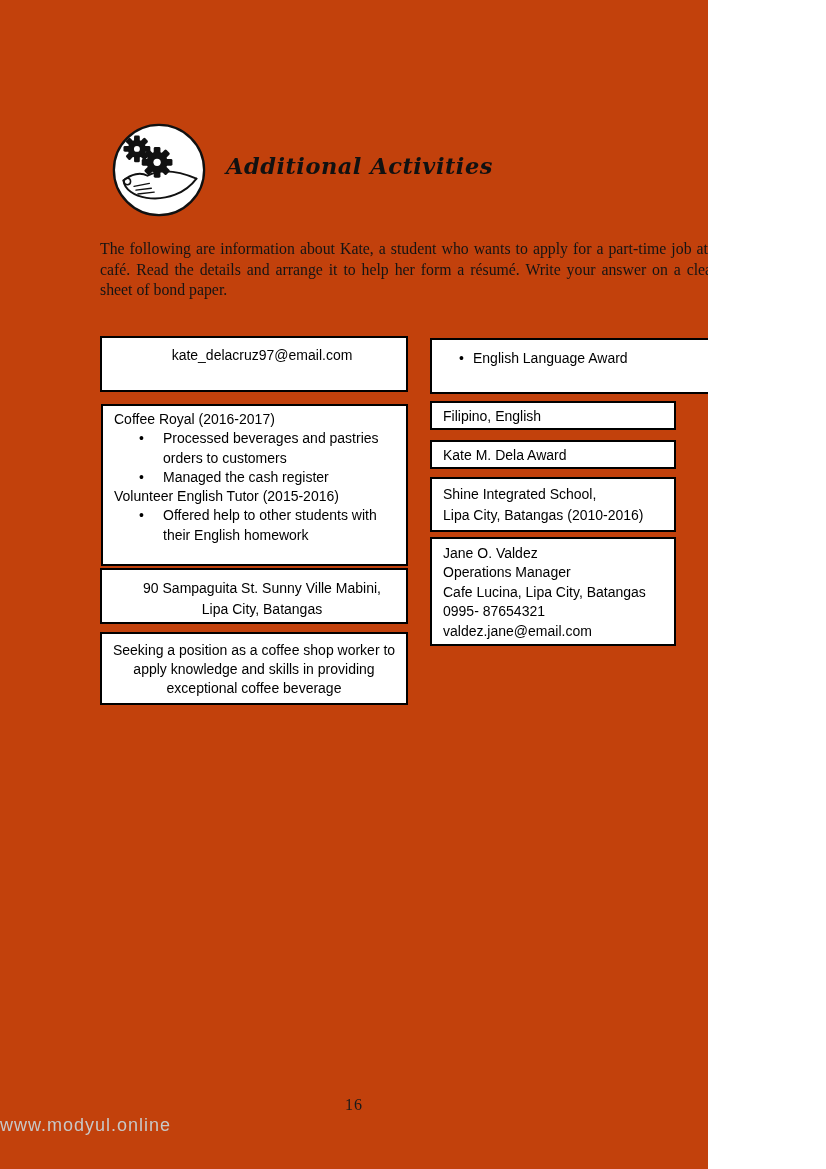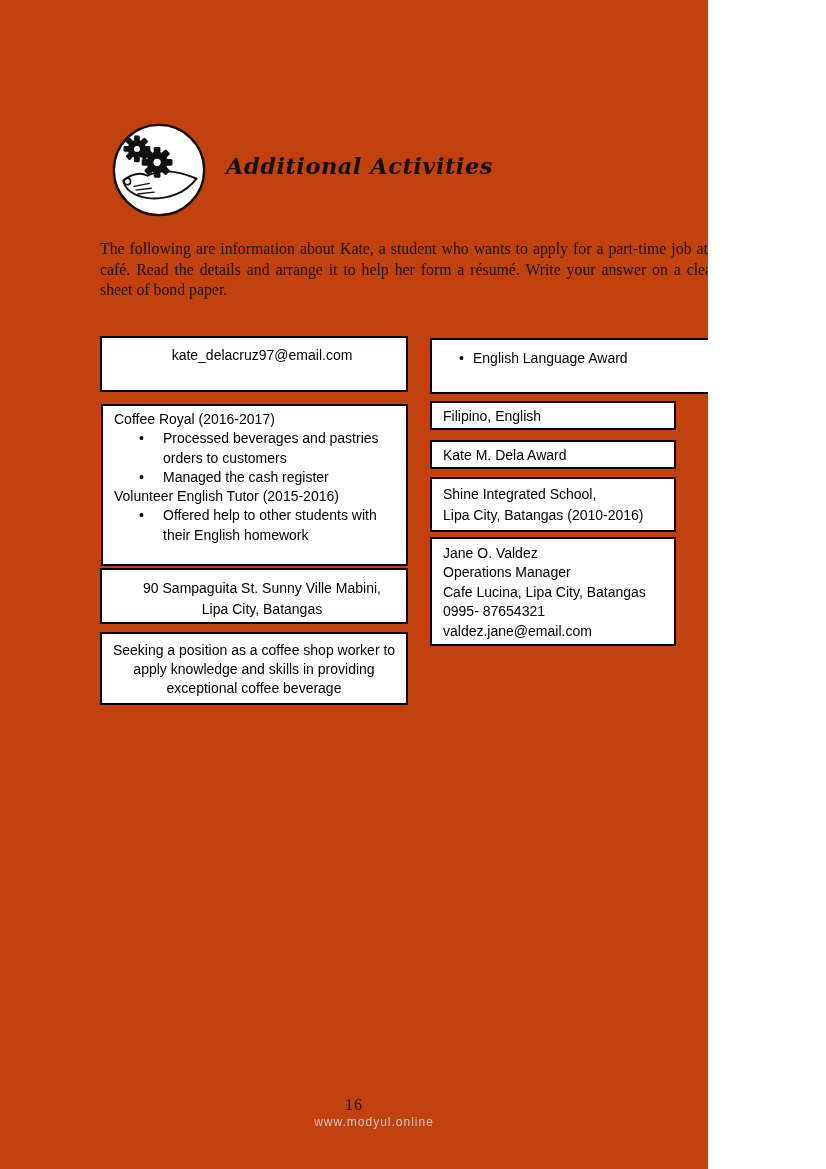--- a/index.html
+++ b/index.html
@@ -61,22 +61,22 @@
 
   
   .page-number {
     position:absolute; left:0; top:1096px; width:100%;
     text-align:center;
     font-family:"Liberation Serif", serif;
     font-size:16px; color:#1a1a1a; letter-spacing:1px;
   }
   .watermark {
     position:absolute; left:0; top:1115px; width:100%;
-    text-align:center;
-    font-size:12px; letter-spacing:1px; color:#c8c8c8;padding-left:20px;
+    text-align:left;
+    font-size:18px; letter-spacing:1px; color:#c8c8c8;
   }
 </style>
 </head>
 <body>
 
 <div class="page">
 
   <div class="icon-wrap">
     <svg viewBox="0 0 100 100" width="96" height="96" xmlns="http://www.w3.org/2000/svg">
       <circle cx="50" cy="50" r="47" fill="#ffffff" stroke="#111" stroke-width="2.4"></circle>

